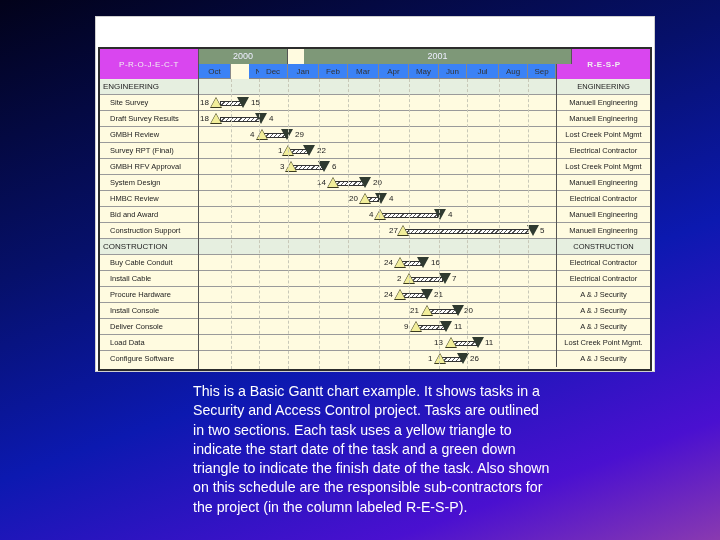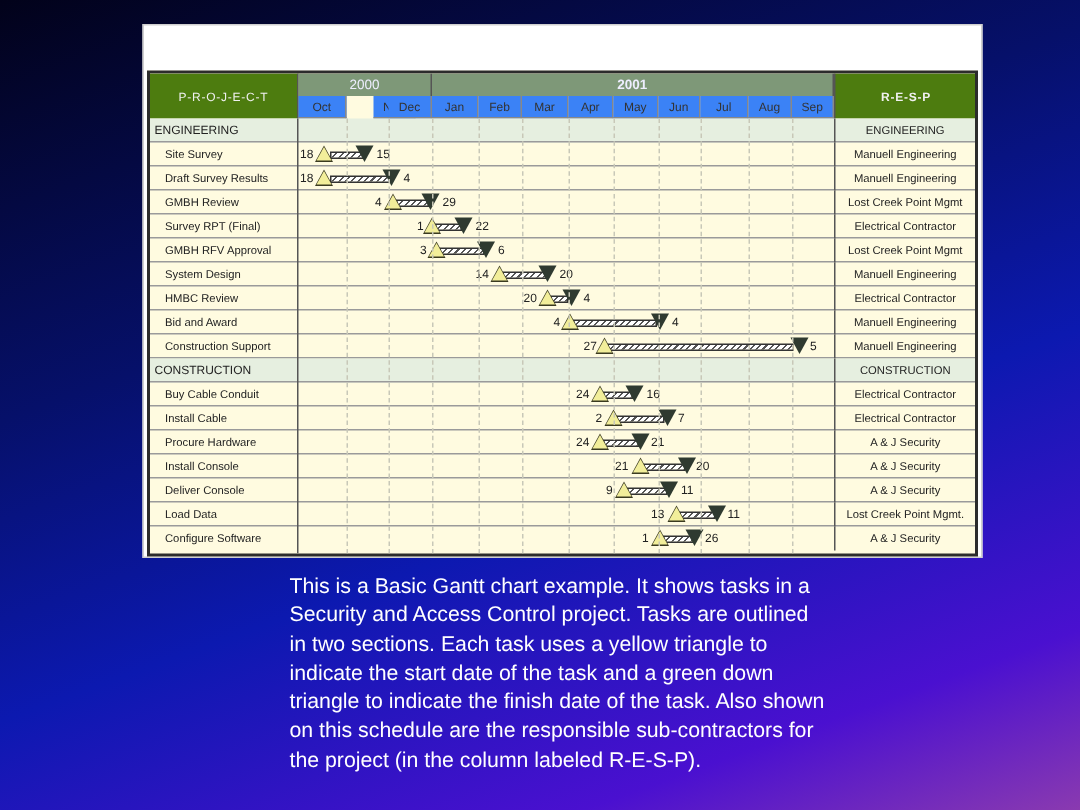--- a/index.html
+++ b/index.html
@@ -21,21 +21,21 @@
   }
   .credit {
     position:absolute; right:18px; top:1px; font-size:10px; font-weight:bold; color:#1a1a1a; text-align:center;
   }
   .credit .url { display:block; font-weight:normal; font-size:9px; margin-top:-1px; margin-left:40px;}
   .chart {
     position:absolute; left:2px; top:30px; width:550px; height:320px;
     background:#fffbe0; border:2px solid #2c2c2c; overflow:hidden;
   }
   .hdr-left, .hdr-right {
-    position:absolute; top:0; height:30px; background:#4d7c0f; color:#f0f0f0;
+    position:absolute; top:0; height:30px; background:#d946ef; color:#f0f0f0;
     font-size:8px; display:flex; align-items:center; justify-content:center; letter-spacing:0.5px;
   }
   .hdr-left { left:0; width:98px; border-right:1px solid #555; }
   .hdr-right { left:456px; width:94px; border-left:1px solid #555;font-weight:bold; }
   .year {
     position:absolute; top:0; height:15px; background:#7e9878; color:#eef;
     font-size:9px; text-align:center; line-height:15px; border-right:1px solid #555;
   }
   .month {
     position:absolute; top:15px; height:15px; background:#3b82f6; color:#333;
@@ -86,21 +86,21 @@
 </head>
 <body>
 
 <div class="frame">
 
   <div class="chart">
     <div class="hdr-left">P-R-O-J-E-C-T</div>
     <div class="hdr-right">R-E-S-P</div>
 
     <div class="year" style="left:99px;width:88px;">2000</div>
-    <div class="year" style="left:188px;width:267px;font-weight:bold;">2001</div>
+    <div class="year" style="left:204px;width:267px;">2001</div>
 
     <div class="month" style="left:99px;width:32px;">Oct</div>
     <div class="month" style="left:149px;width:28px;">Nov</div>
     <div class="month" style="left:159px;width:29px;">Dec</div>
     <div class="month" style="left:188px;width:31px;">Jan</div>
     <div class="month" style="left:219px;width:29px;">Feb</div>
     <div class="month" style="left:248px;width:31px;">Mar</div>
     <div class="month" style="left:279px;width:30px;">Apr</div>
     <div class="month" style="left:309px;width:30px;">May</div>
     <div class="month" style="left:339px;width:28px;">Jun</div>

